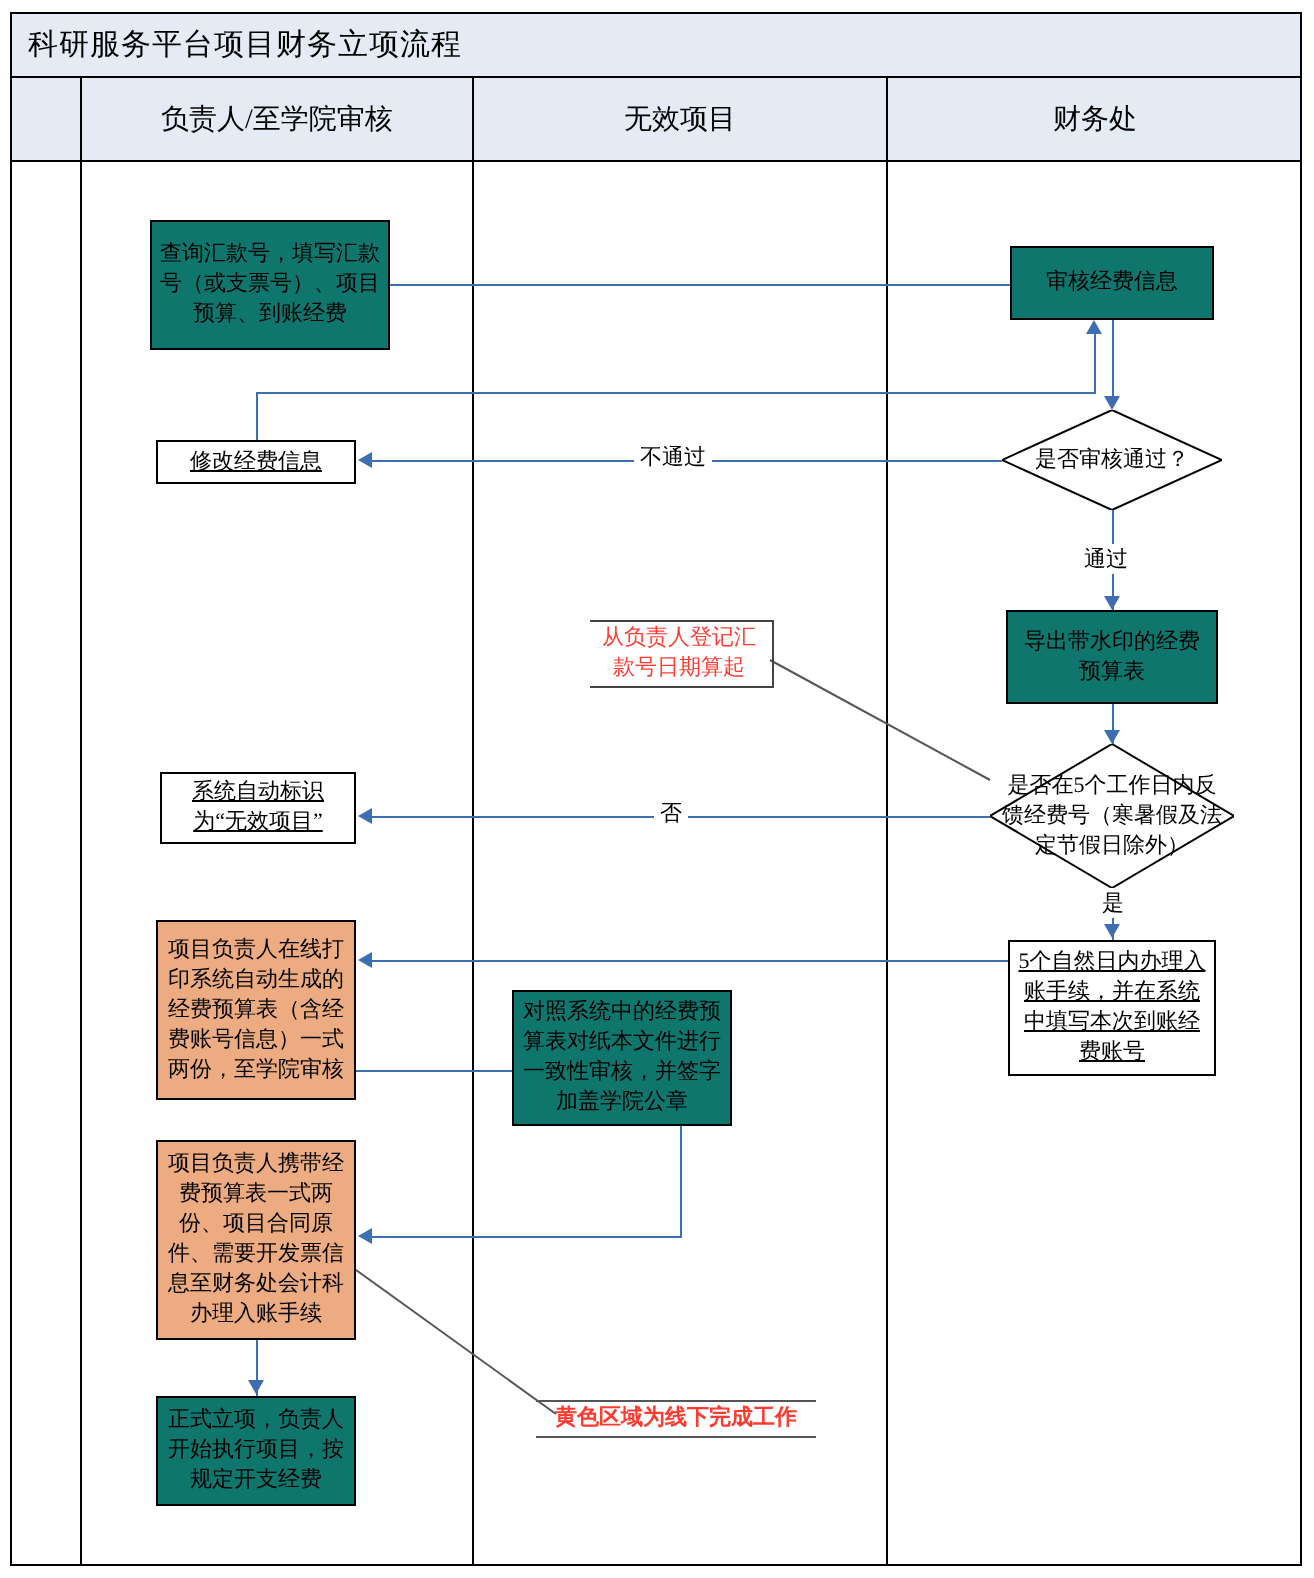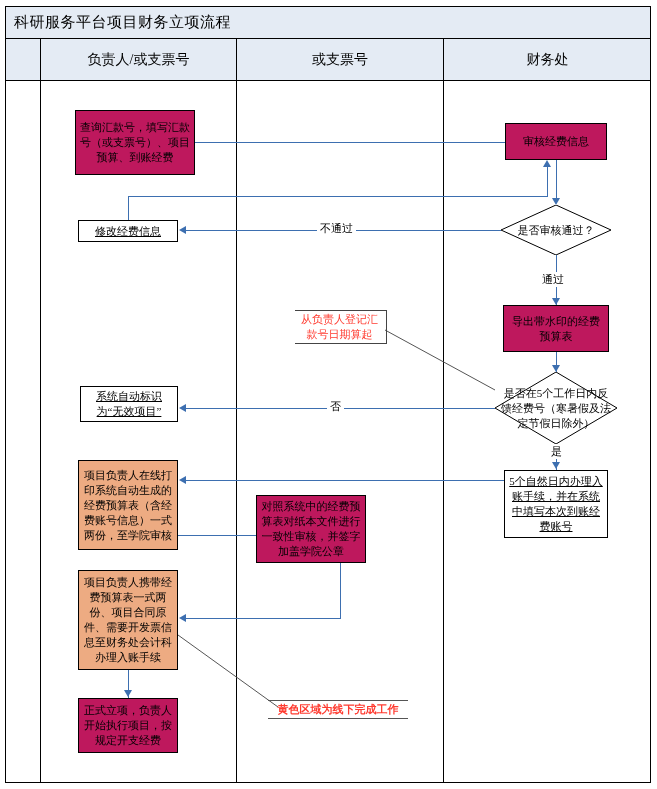--- a/index.html
+++ b/index.html
@@ -92,21 +92,21 @@
     display: flex;
     align-items: center;
     justify-content: center;
     text-align: center;
     font-size: 11px;
     line-height: 15px;
     color: #000000;
     padding: 2px 4px;
     z-index: 5;
   }
-  .node.blue   { background: #be185d; }
+  .node.blue   { background: #0f766e; }
   .node.orange { background: #edab82; }
   .node.plain  { background: #ffffff; text-decoration: underline; }
 
   
   .diamond {
     position: absolute;
     z-index: 5;
   }
   .diamond svg { display: block; }
   .diamond .dtext {
@@ -188,22 +188,22 @@
 <div id="page">
 
   <div class="frame"></div>
 
   <div class="title-bar">
     <span>科研服务平台项目财务立项流程</span>
   </div>
 
   <div class="hdr-row">
     <div class="hdr-cell hdr-spacer"></div>
-    <div class="hdr-cell hdr-c0">负责人/或支票号</div>
-    <div class="hdr-cell hdr-c1">或支票号</div>
+    <div class="hdr-cell hdr-c0">负责人/至学院审核</div>
+    <div class="hdr-cell hdr-c1">无效项目</div>
     <div class="hdr-cell hdr-c2">财务处</div>
   </div>
 
   <div class="lane-sep s0"></div>
   <div class="lane-sep s1"></div>
   <div class="lane-sep s2"></div>
 
   <div class="conn h" style="left:195px; top:142px; width:324px;"></div>
   <div class="arrow right" style="left:519px; top:138px;"></div>
 

